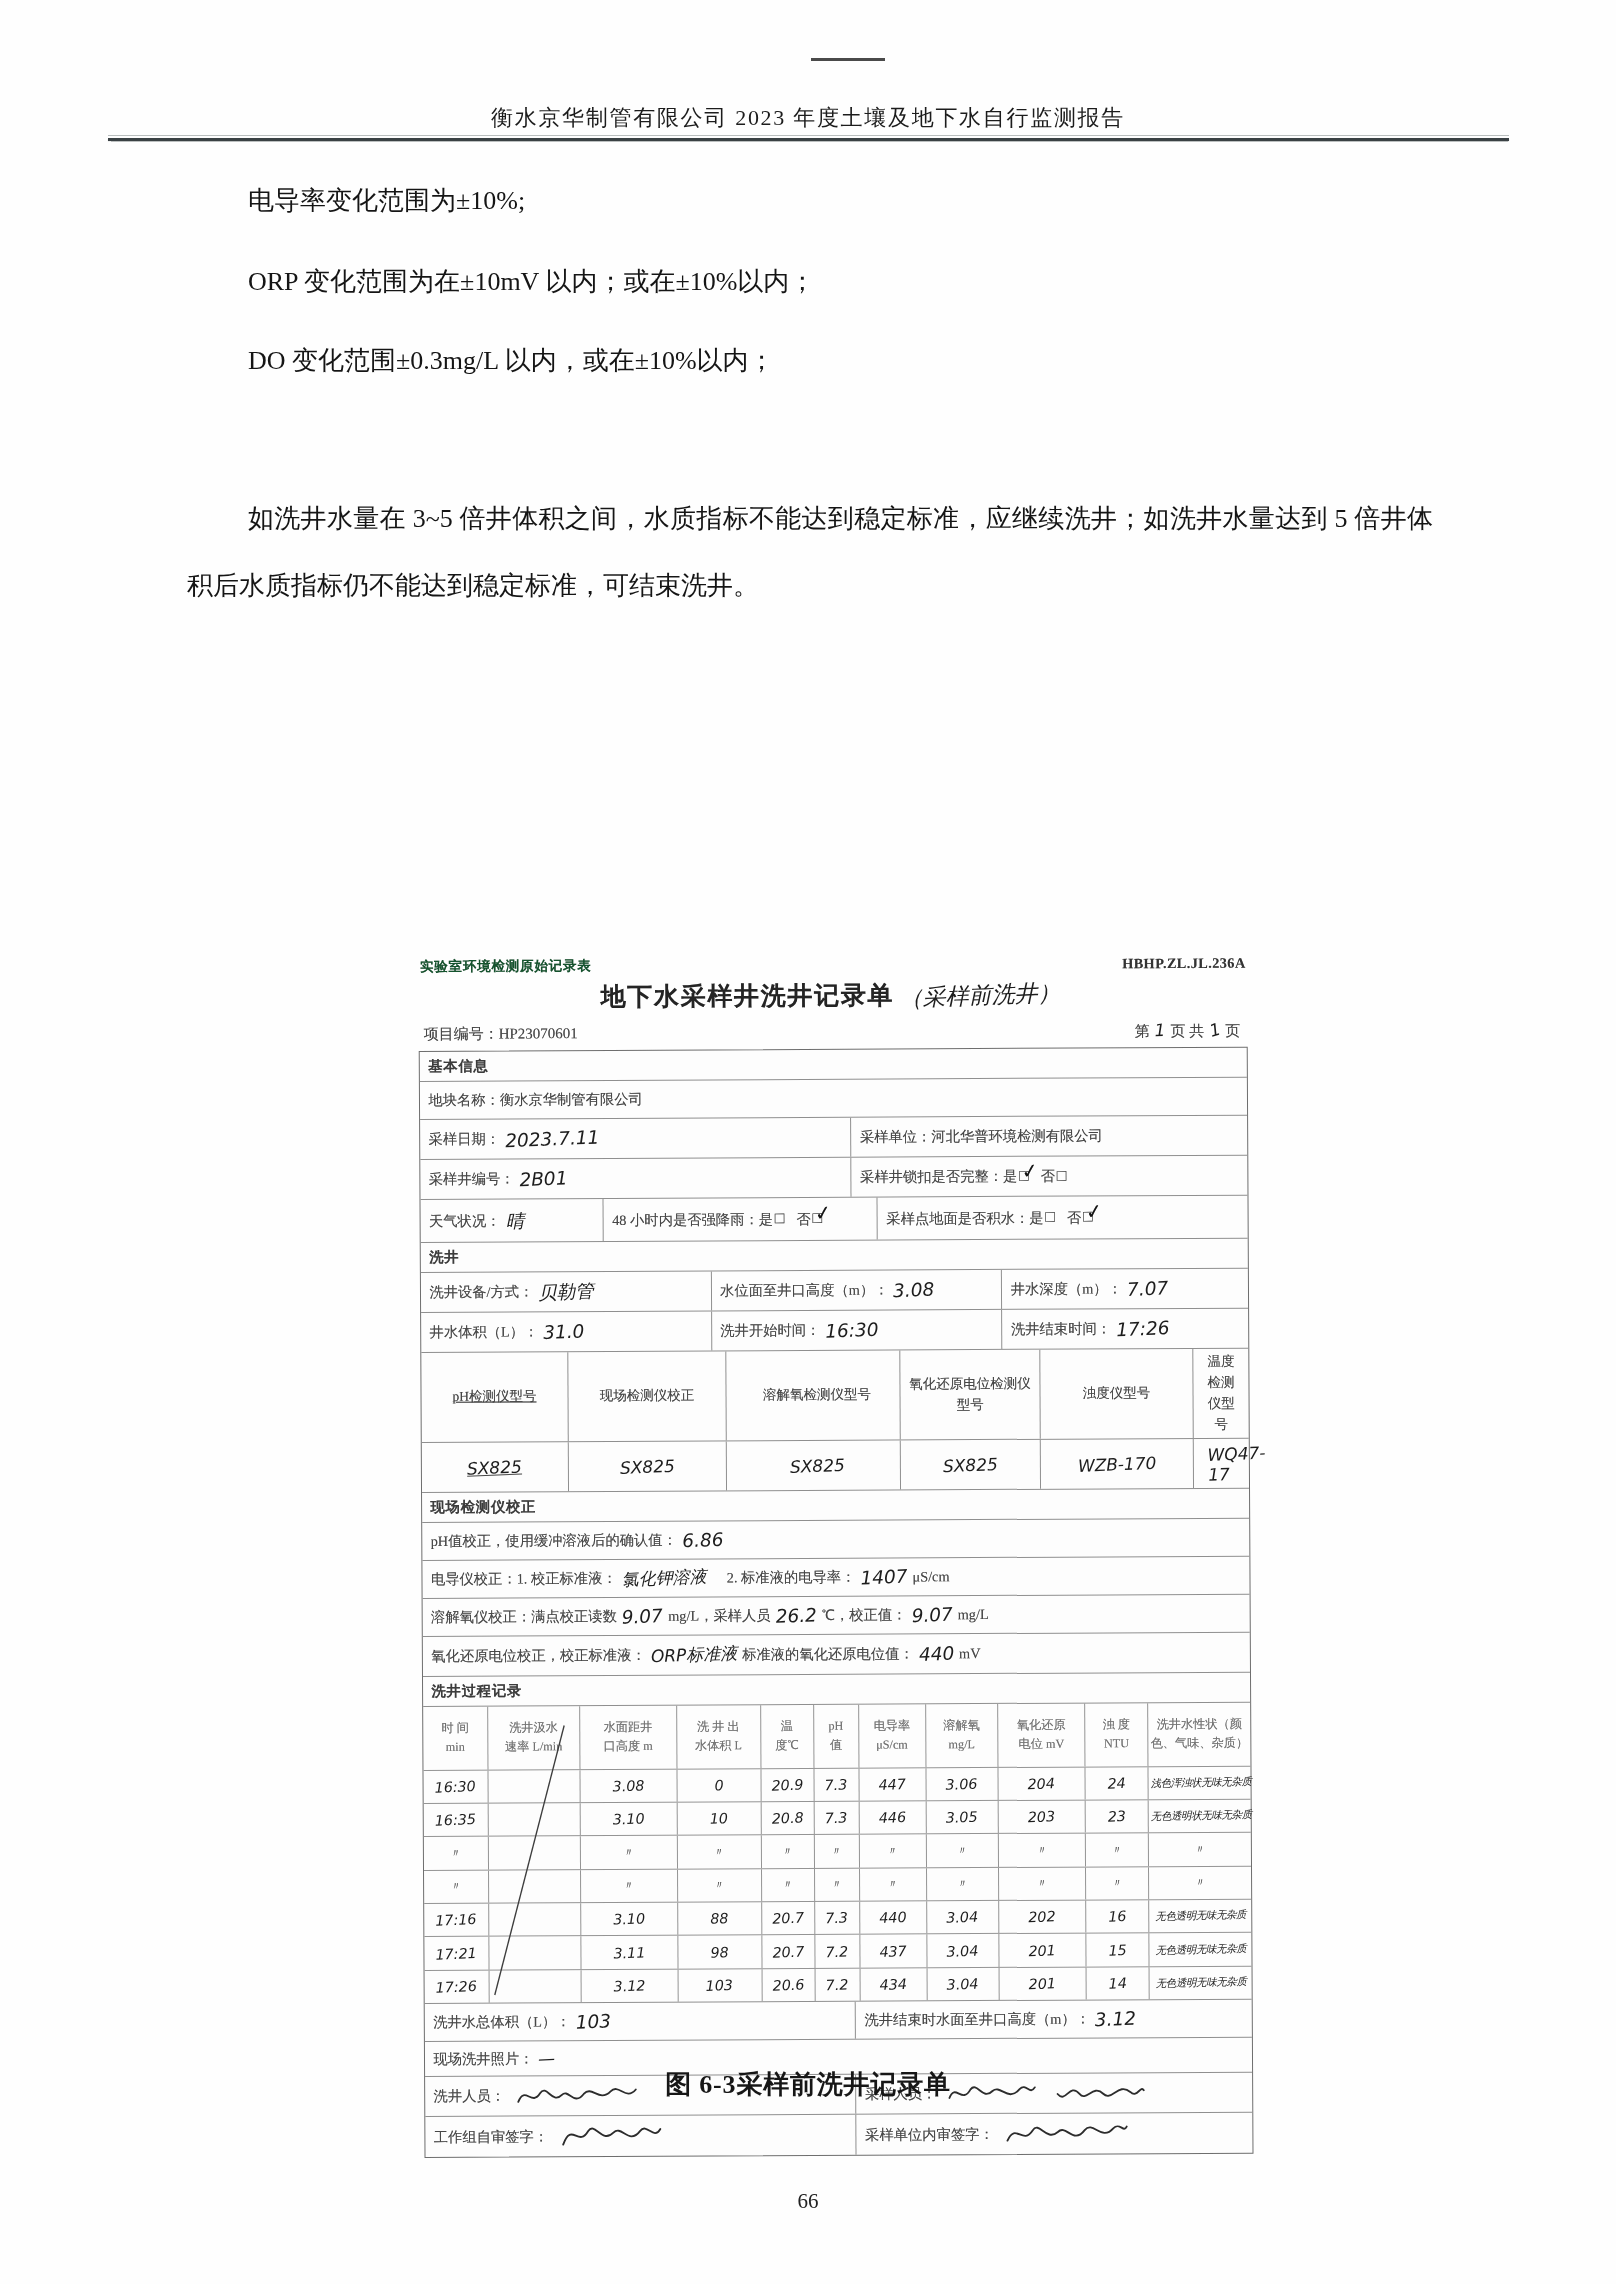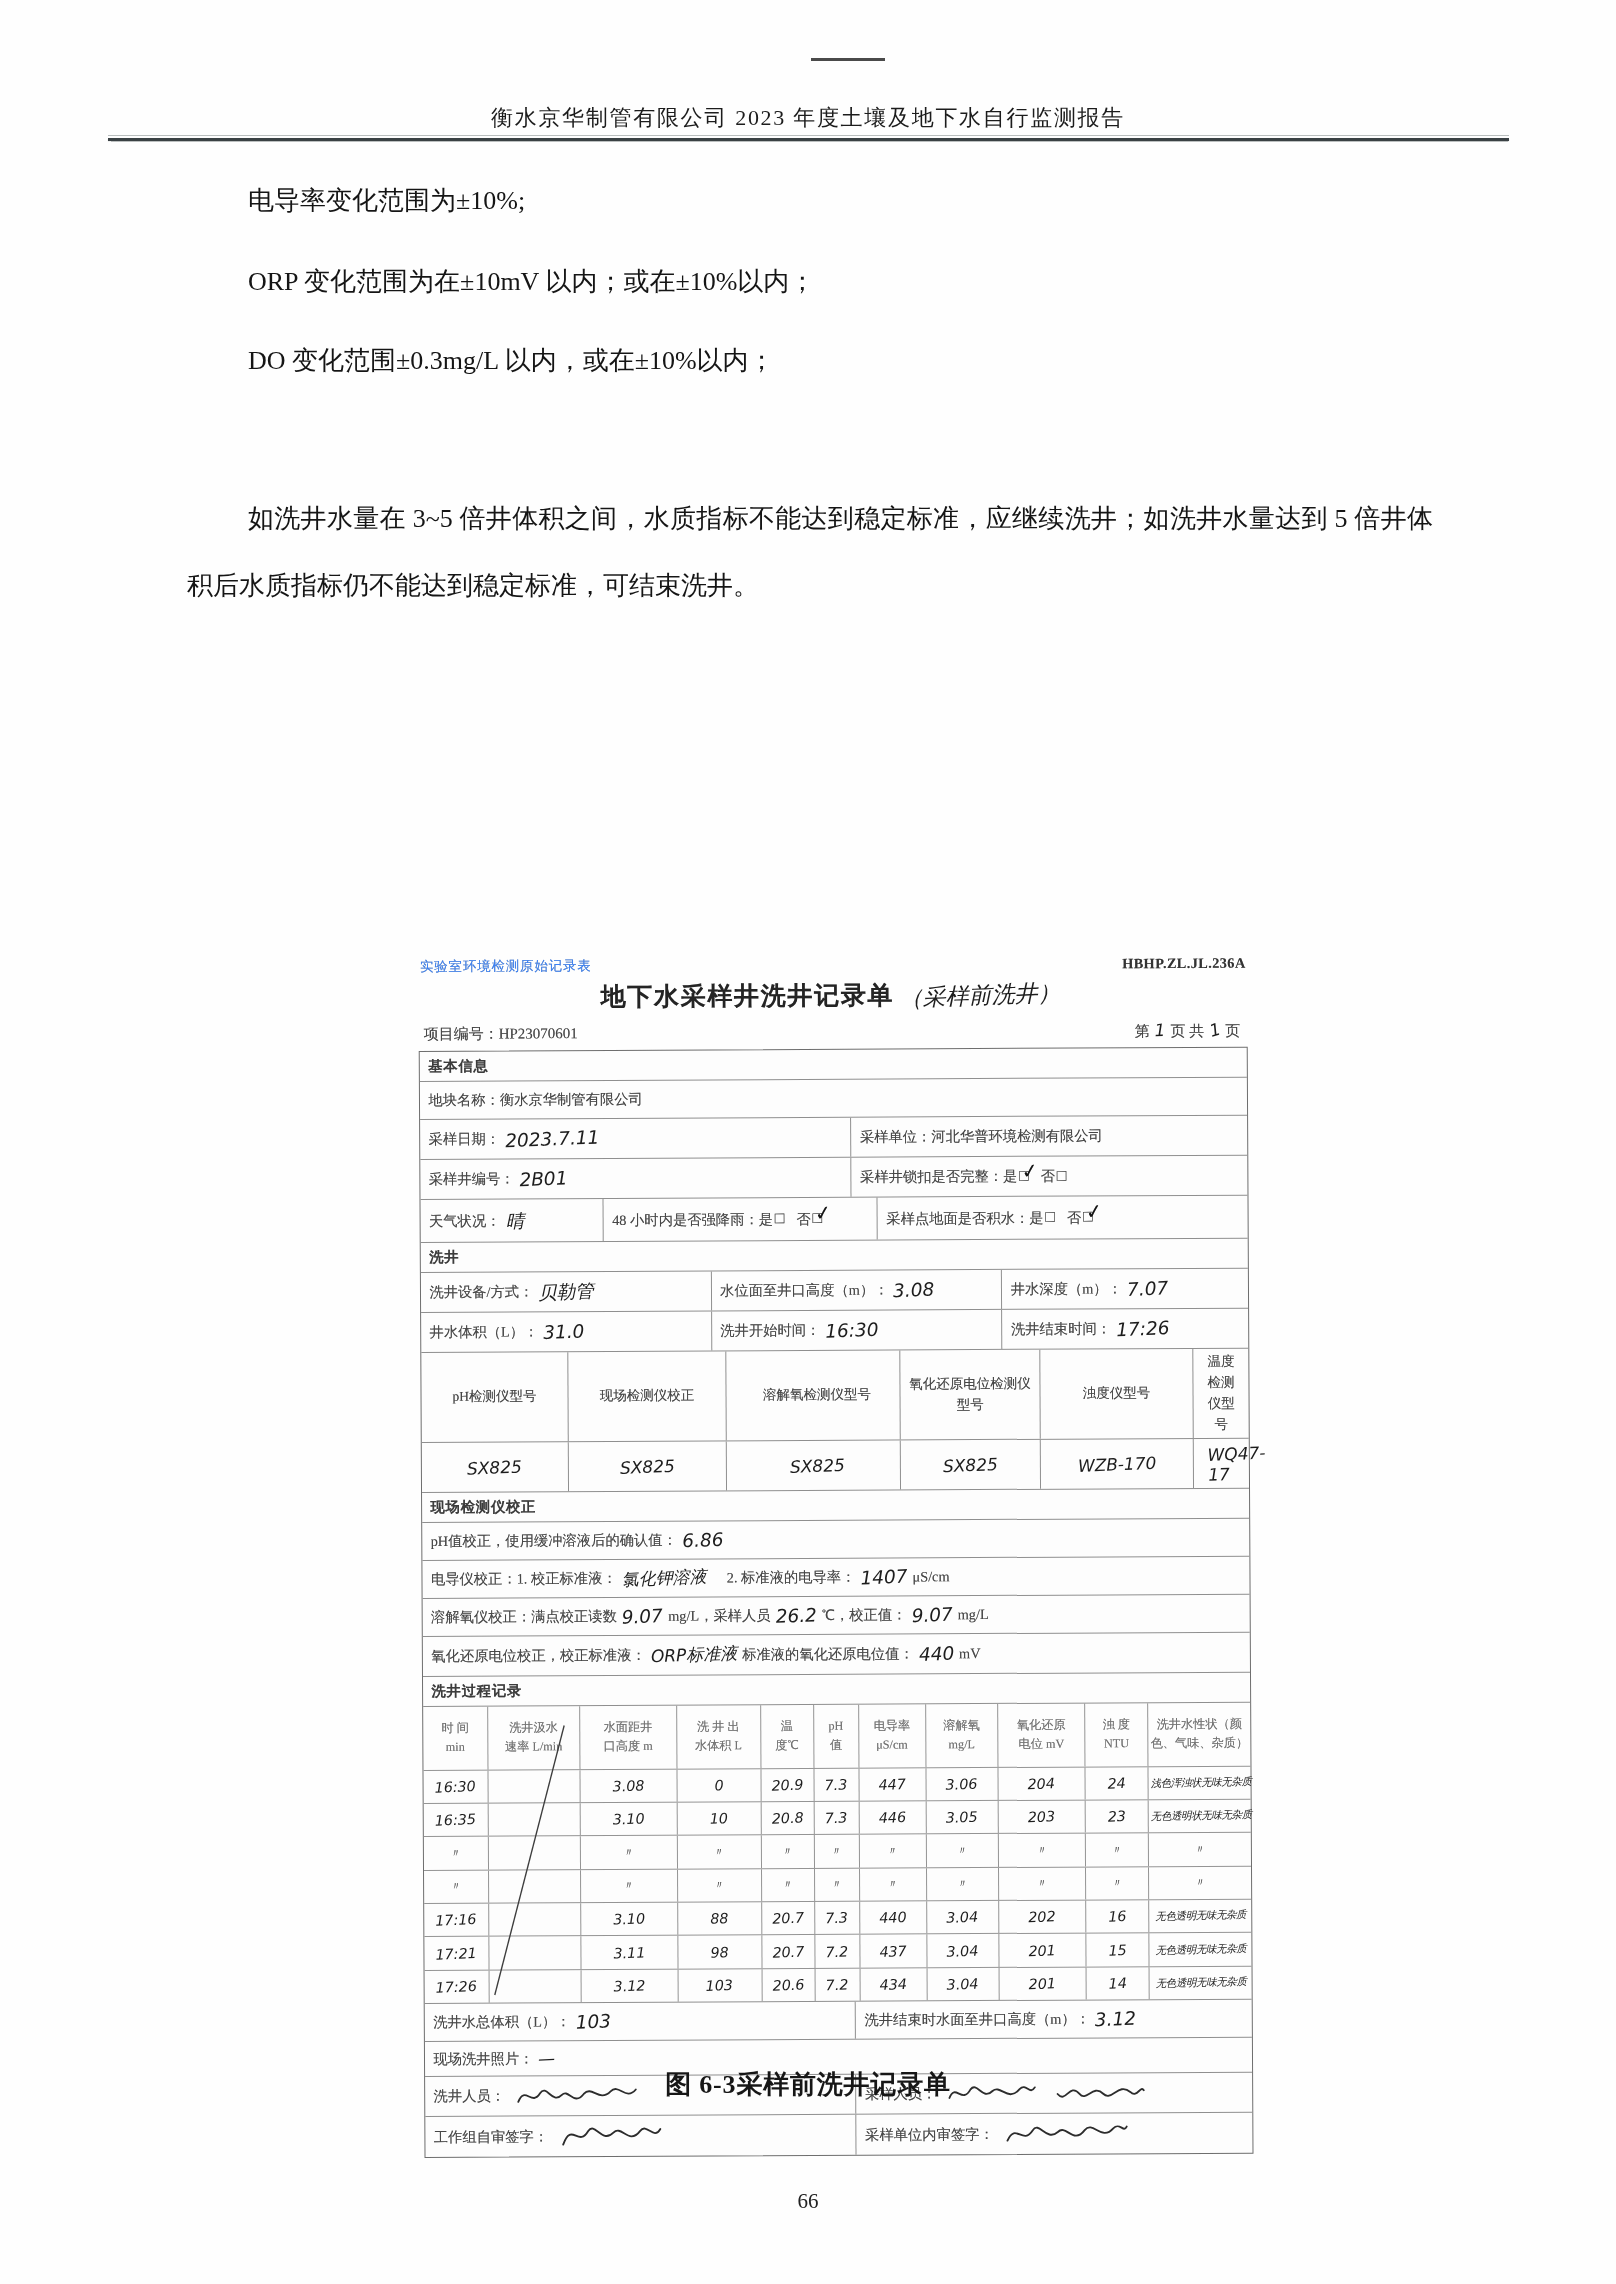--- a/index.html
+++ b/index.html
@@ -13,21 +13,21 @@
                   box-shadow:0 0.8px 0.8px rgba(90,100,100,.4);}
   .artifact{position:absolute;top:58px;left:811px;width:74px;height:2.5px;background:#4a4a4a;}
   
   .para{position:absolute;left:187px;width:1246px;font-size:26px;line-height:67px;
         text-indent:61px;text-align:justify;color:#151515;}
   
   .scanform{position:absolute;left:418px;top:913px;width:829px;transform:rotate(-0.3deg);
             transform-origin:top left;color:#454545;font-size:14.3px;
             text-shadow:0 0 0.5px rgba(70,70,70,.5);}
   .fmeta{display:flex;justify-content:space-between;align-items:flex-end;padding:11.8px 1.7px 0 1.7px;font-size:13.5px;}
-  .fmeta-left{color:#3b82f6;letter-spacing:0.8px;}
+  .fmeta-left{color:#14532d;letter-spacing:0.8px;font-weight:bold;}
   .fmeta-right{font-weight:bold;color:#333;font-size:14.3px;letter-spacing:0.4px;margin-top:34px;}
   .ftitle{margin-top:5px;text-align:center;font-size:25px;font-weight:bold;color:#242424;letter-spacing:1.7px;}
   .ftitle .hw{font-size:23px;letter-spacing:0;}
   .fproj{display:flex;justify-content:space-between;align-items:center;margin-top:10px;
          padding:0 5px;font-size:15px;color:#474747;}
   .fpage span{margin:0 2.5px;}
   .ftable{margin-top:6.7px;border:1.7px solid #6e6e6e;background:rgba(252,252,251,.6);}
   .frow{display:flex;align-items:center;border-top:0.8px solid #8f8f8f;}
   .frow:first-child{border-top:none;}
   .fcell{padding:2.5px 8.4px;border-left:0.8px solid #8f8f8f;align-self:stretch;display:flex;
@@ -39,21 +39,21 @@
       color:#1d1d1d;transform:rotate(-2deg);text-shadow:none;margin:0 5px;font-size:17px;}
   .hw-big{font-size:18.5px;}
   .hw-slant{transform:rotate(-16deg);}
   .cb{position:relative;display:inline-block;width:20px;height:20px;margin:0 1.7px;}
   .cb .box{font-size:16px;color:#4a4a4a;font-style:normal;}
   .cb .tick{position:absolute;left:2.5px;top:-8.4px;font-size:20px;color:#141414;font-weight:bold;
             font-family:"DejaVu Sans",sans-serif;transform:rotate(-8deg);}
   
   .w50{flex:0 0 50%;} .w33{flex:0 0 33%;}
   .w20{flex:0 0 20%;} .w31{flex:0 0 31%;} .grow{flex:1;}
-  .i0{flex:0 0 15.6%;} .i1{flex:0 0 17%;} .i2{flex:0 0 18%;padding-left:16px;} .i3{flex:0 0 14.7%;}
+  .i0{flex:0 0 15.6%;text-decoration:underline;} .i1{flex:0 0 17%;} .i2{flex:0 0 18%;padding-left:16px;} .i3{flex:0 0 14.7%;}
   .i4{flex:0 0 16.4%;} .i5{flex:1;}
   .instname{justify-content:center;text-align:center;font-size:13.5px;line-height:1.55;}
   .instval{justify-content:center;min-height:44px;}
   
   .ptable{position:relative;border-top:0.8px solid #8f8f8f;}
   .prow{display:flex;}
   .prow + .prow{border-top:0.8px solid #949494;}
   .pcell{border-left:0.8px solid #949494;display:flex;flex-direction:column;justify-content:center;
          align-items:center;text-align:center;padding:1.7px 1.7px;min-height:29px;}
   .pcell:first-child{border-left:none;}

